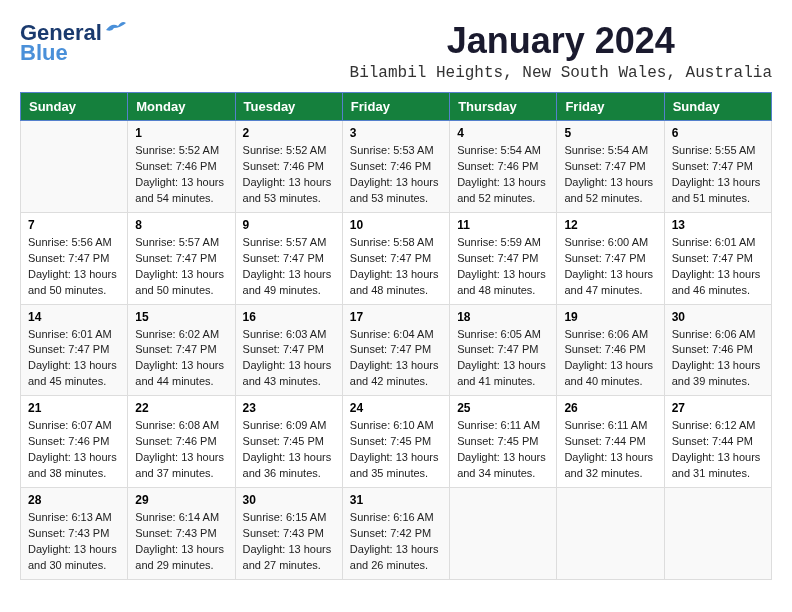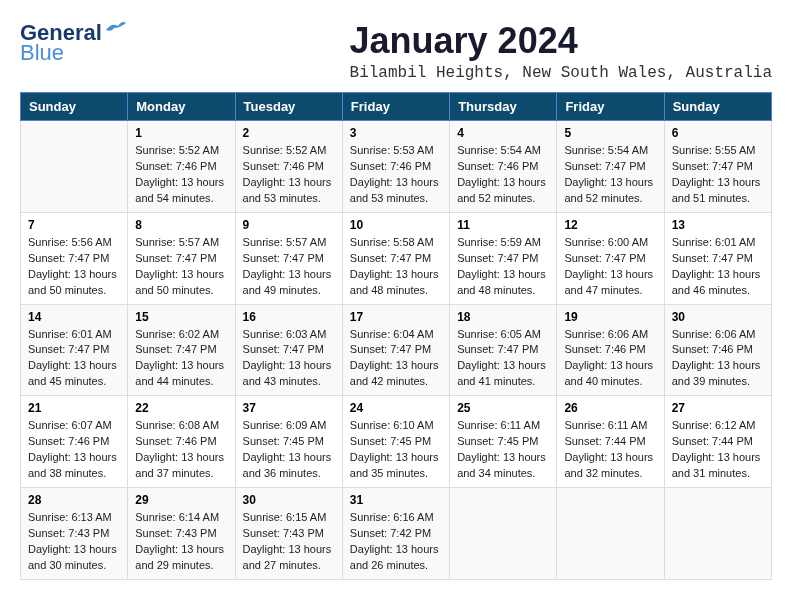--- a/index.html
+++ b/index.html
@@ -15,40 +15,40 @@
       justify-content: space-between;
       align-items: flex-start;
       margin-bottom: 10px;
     }
     .logo {
       display: flex;
       flex-direction: column;
       align-items: flex-start;
     }
     .title-area {
-      text-align: left;
+      text-align: center;
     }
     .month-year {
       font-size: 36px;
       font-weight: bold;
       color: #1a1a2e;
     }
     .location {
       font-size: 16px;
       color: #333;
       margin-top: 2px;
       font-family: Liberation Mono, monospace;
     }
     table {
       width: 100%;
       border-collapse: collapse;
       font-size: 11px;
     }
     thead tr {
-      background: #0c4a6e;
+      background: #15803d;
       color: #fff;
       margin-left: 17px;
     }
     thead th {
       padding: 6px 8px;
       text-align: left;
       font-size: 13px;
       font-weight: bold;
       border: 1px solid #5580cc;
     }
@@ -84,21 +84,21 @@
 <body>
 
 <div class="header-area">
   <div class="logo">
     <div style="display:flex; align-items:center;">
       <span style="font-size:22px; font-weight:bold; color:#1a3a6e;">General</span>
       <svg width="22" height="18" viewBox="0 0 22 18" style="margin-left:2px; margin-top:-8px;">
         <path d="M2,10 Q8,2 14,6 Q18,0 22,3 Q16,8 10,8 Q8,12 2,10Z" fill="#4a90d9"></path>
       </svg>
     </div>
-    <span style="font-size:22px; font-weight:normal; color:#4a90d9; margin-top:-6px;">Blue</span>
+    <span style="font-size:22px; font-weight:bold; color:#4a90d9; margin-top:-6px;">Blue</span>
   </div>
   <div class="title-area">
     <div class="month-year">January 2024</div>
     <div class="location">Bilambil Heights, New South Wales, Australia</div>
   </div>
 </div>
 
 <table>
   <thead>
     <tr>
@@ -202,21 +202,21 @@
       <tr>
         <td>
           <span class="day-num">21</span>
           <div class="cell-text">Sunrise: 6:07 AM<br>Sunset: 7:46 PM<br>Daylight: 13 hours<br>and 38 minutes.</div>
         </td>
         <td>
           <span class="day-num">22</span>
           <div class="cell-text">Sunrise: 6:08 AM<br>Sunset: 7:46 PM<br>Daylight: 13 hours<br>and 37 minutes.</div>
         </td>
         <td>
-          <span class="day-num">37</span>
+          <span class="day-num">23</span>
           <div class="cell-text">Sunrise: 6:09 AM<br>Sunset: 7:45 PM<br>Daylight: 13 hours<br>and 36 minutes.</div>
         </td>
         <td>
           <span class="day-num">24</span>
           <div class="cell-text">Sunrise: 6:10 AM<br>Sunset: 7:45 PM<br>Daylight: 13 hours<br>and 35 minutes.</div>
         </td>
         <td>
           <span class="day-num">25</span>
           <div class="cell-text">Sunrise: 6:11 AM<br>Sunset: 7:45 PM<br>Daylight: 13 hours<br>and 34 minutes.</div>
         </td>

